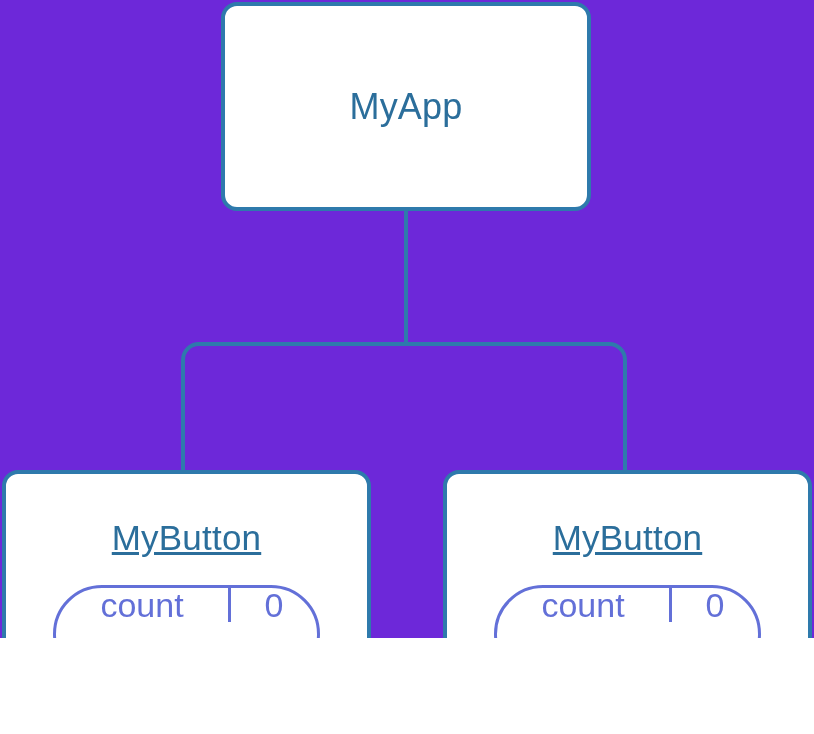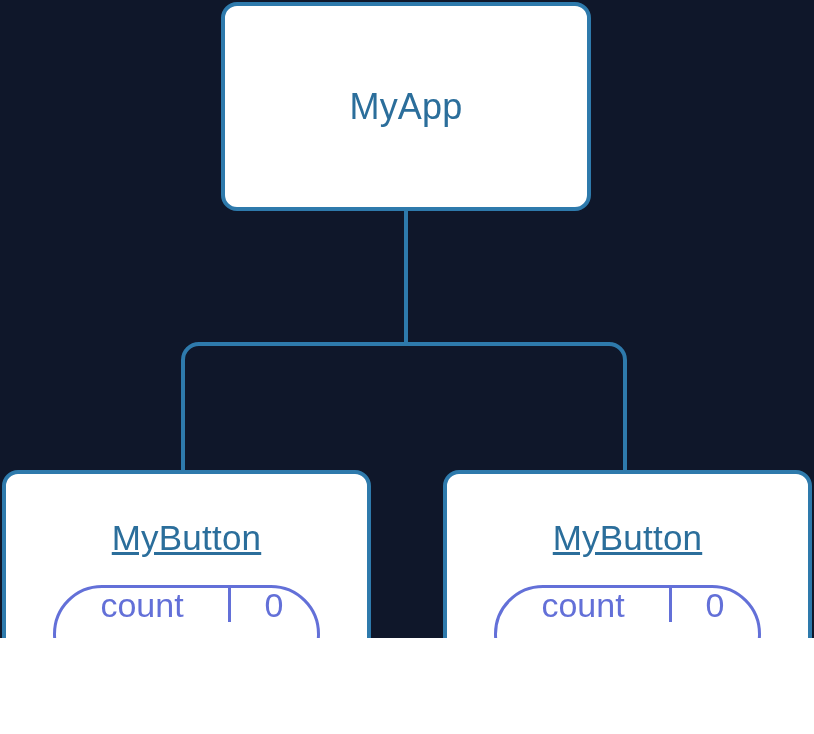--- a/index.html
+++ b/index.html
@@ -10,21 +10,21 @@
   body {
     width: 814px;
     height: 734px;
     overflow: hidden;
     font-family: "Liberation Sans", sans-serif;
   }
   #canvas {
     position: relative;
     width: 814px;
     height: 638px;
-    background: #0f172a;
+    background: #6d28d9;
     overflow: hidden;
   }
   #edges {
     position: absolute;
     left: 0;
     top: 0;
     width: 814px;
     height: 734px;
     pointer-events: none;
   }

